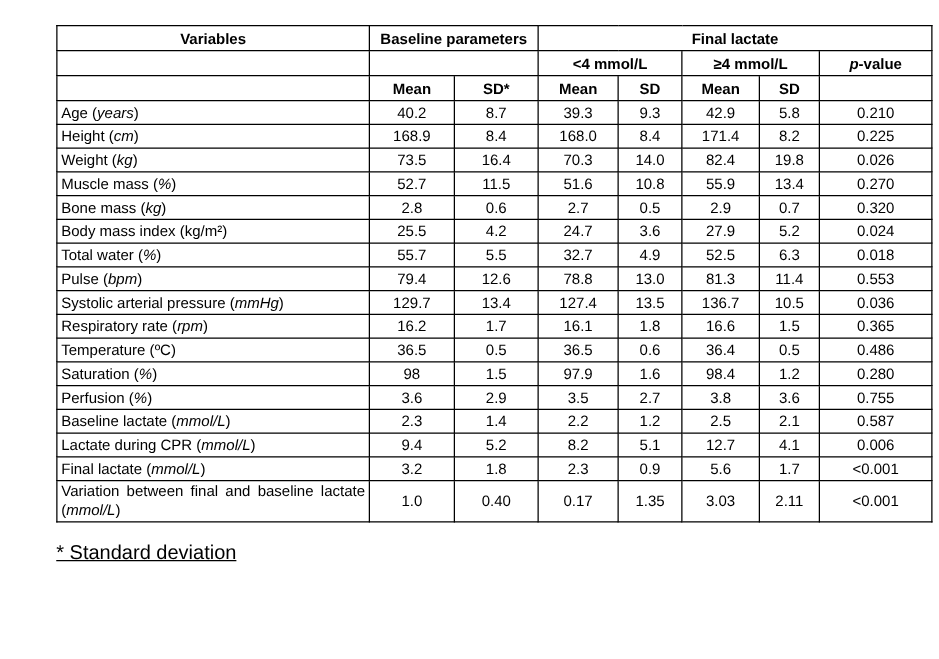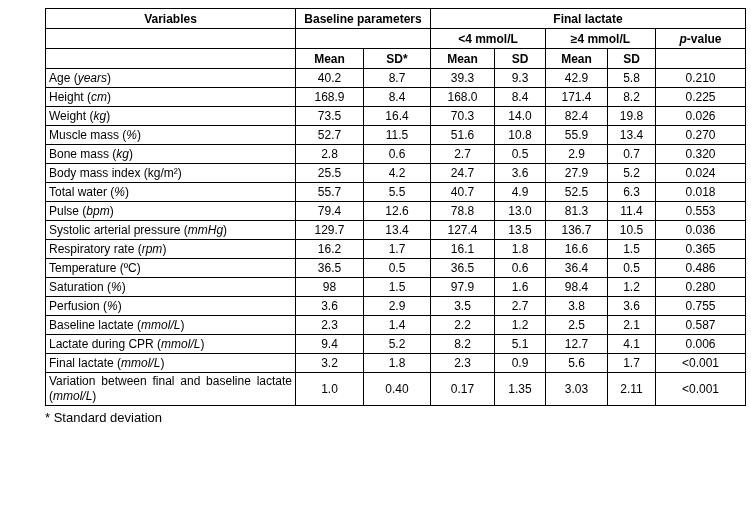--- a/index.html
+++ b/index.html
@@ -12,20 +12,21 @@
     font-family: "Liberation Sans", sans-serif;
     color: #000;
   }
   .page {
     padding: 8px 6px 0 45px;
   }
   table.results {
     border-collapse: collapse;
     table-layout: fixed;
     width: 700px;
+    margin-top: 12px;
   }
   table.results th,
   table.results td {
     border: 1px solid #000;
     font-size: 12px;
     padding: 1px 3px;
     overflow: hidden;
     vertical-align: middle;
   }
   table.results th {
@@ -39,22 +40,23 @@
     height: 19px;
     line-height: 15px;
   }
   td.var {
     text-align: justify;
     line-height: 15px;
     padding-left: 4px;
   }
   td.var i { font-style: italic; }
   .footnote {
-    font-size: 13px;
-    margin-top: 4px;
+    font-size: 16px;
+    margin-top: 16px;
+    text-decoration: underline;
   }
 </style>
 </head>
 <body>
 
 <div class="page">
   <table class="results">
     <colgroup>
       <col style="width:250px">
       <col style="width:68px">
@@ -147,21 +149,21 @@
           <td class="num">24.7</td>
           <td class="num">3.6</td>
           <td class="num">27.9</td>
           <td class="num">5.2</td>
           <td class="num">0.024</td>
         </tr>
         <tr>
           <td class="var">Total water (<i>%</i>)</td>
           <td class="num">55.7</td>
           <td class="num">5.5</td>
-          <td class="num">40.7</td>
+          <td class="num">32.7</td>
           <td class="num">4.9</td>
           <td class="num">52.5</td>
           <td class="num">6.3</td>
           <td class="num">0.018</td>
         </tr>
         <tr>
           <td class="var">Pulse (<i>bpm</i>)</td>
           <td class="num">79.4</td>
           <td class="num">12.6</td>
           <td class="num">78.8</td>

